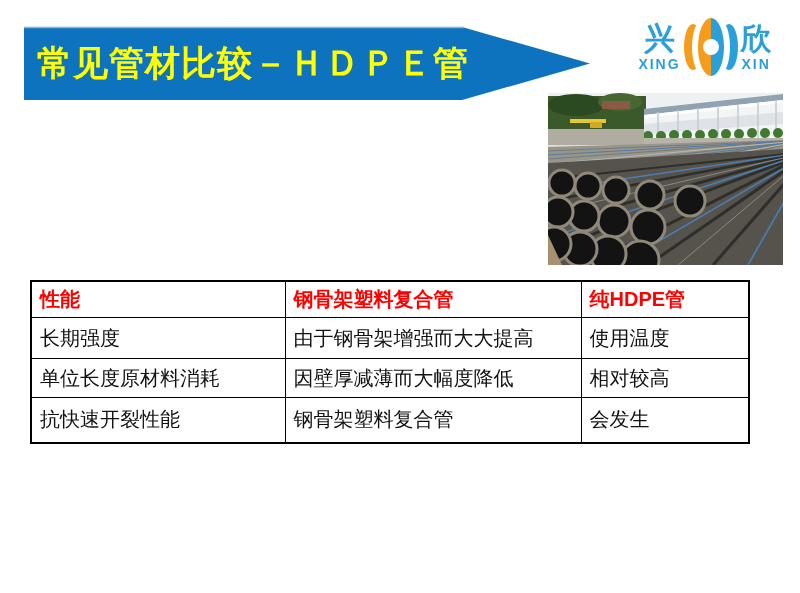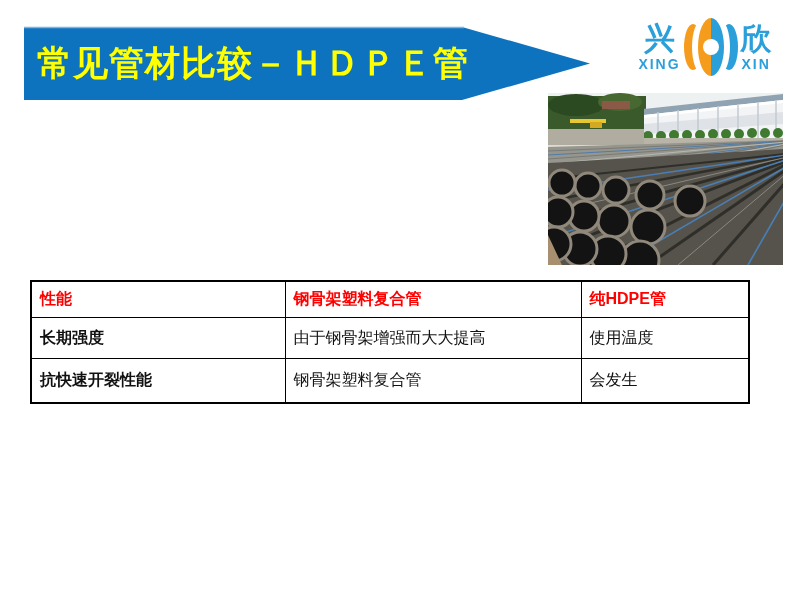--- a/index.html
+++ b/index.html
@@ -29,24 +29,24 @@
   .photo{position:absolute;left:548px;top:93px;width:235px;height:172px;}
 
   
   table.cmp{
     position:absolute;left:30px;top:280px;width:718px;
     border-collapse:collapse;table-layout:fixed;
     border:2.5px solid #000;
   }
   table.cmp td{
     border:1.5px solid #000;padding:4px 8px;vertical-align:middle;
-    font-size:16px;line-height:1.35;color:var(--ink);
+    font-size:20px;line-height:1.35;color:var(--ink);
     overflow:hidden;
   }
-  td.lbl{color:var(--table-red);font-weight:bold;}
+  td.lbl{color:var(--table-red);font-weight:normal;}
   tr.hdr td{color:var(--table-red);font-weight:bold;}
 </style>
 </head>
 <body>
 
 <div class="page">
 
   <div class="banner">
     <svg width="568" height="75" viewBox="0 0 568 75">
       <polygon points="0,1 438,1 566,37.5 438,74 0,74" style="fill:var(--banner-blue)"></polygon>
@@ -178,20 +178,25 @@
         <tr class="hdr" style="height:36px">
       <td>性能</td>
       <td>钢骨架塑料复合管</td>
       <td>纯HDPE管</td>
     </tr>
     <tr style="height:41px">
       <td class="lbl">长期强度</td>
       <td>由于钢骨架增强而大大提高</td>
       <td>使用温度</td>
     </tr>
+    <tr style="height:39px">
+      <td class="lbl">单位长度原材料消耗</td>
+      <td>因壁厚减薄而大幅度降低</td>
+      <td>相对较高</td>
+    </tr>
     <tr style="height:45px">
       <td class="lbl">抗快速开裂性能</td>
       <td>钢骨架塑料复合管</td>
       <td>会发生</td>
     </tr>
   </tbody>
     </table>
 
 </div>
 

